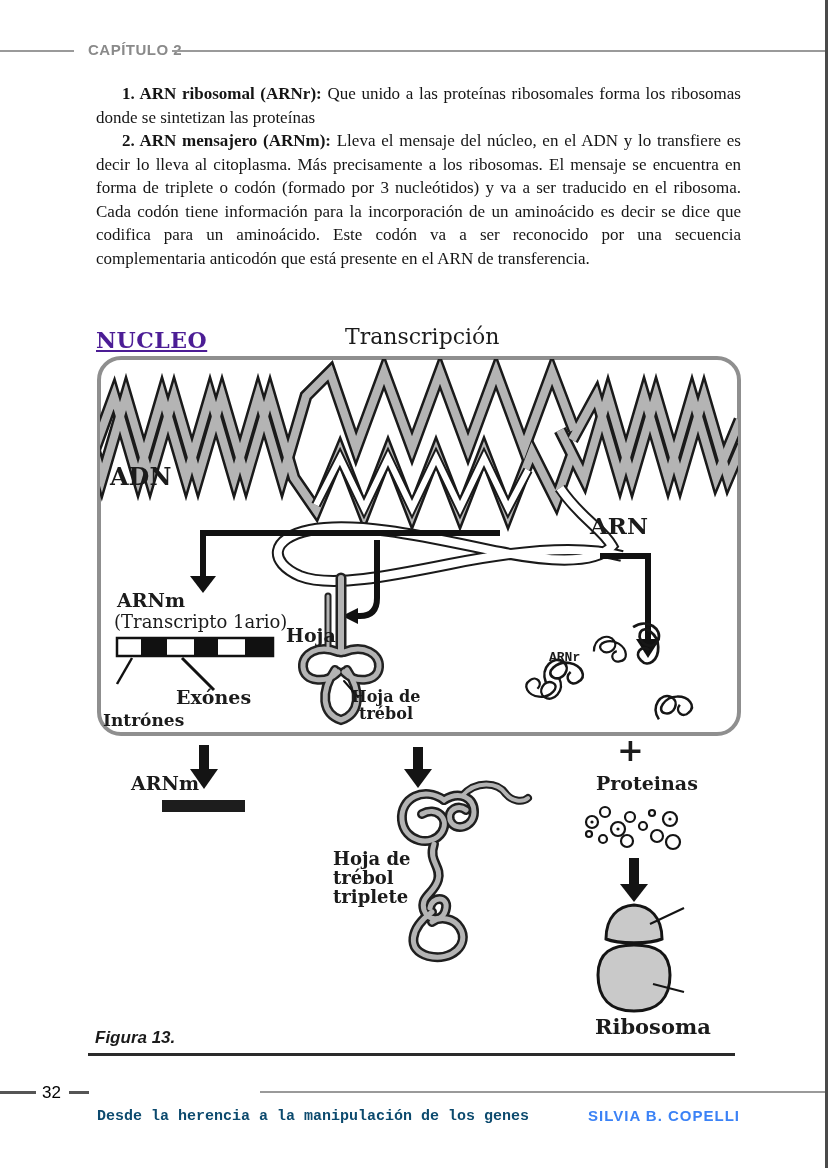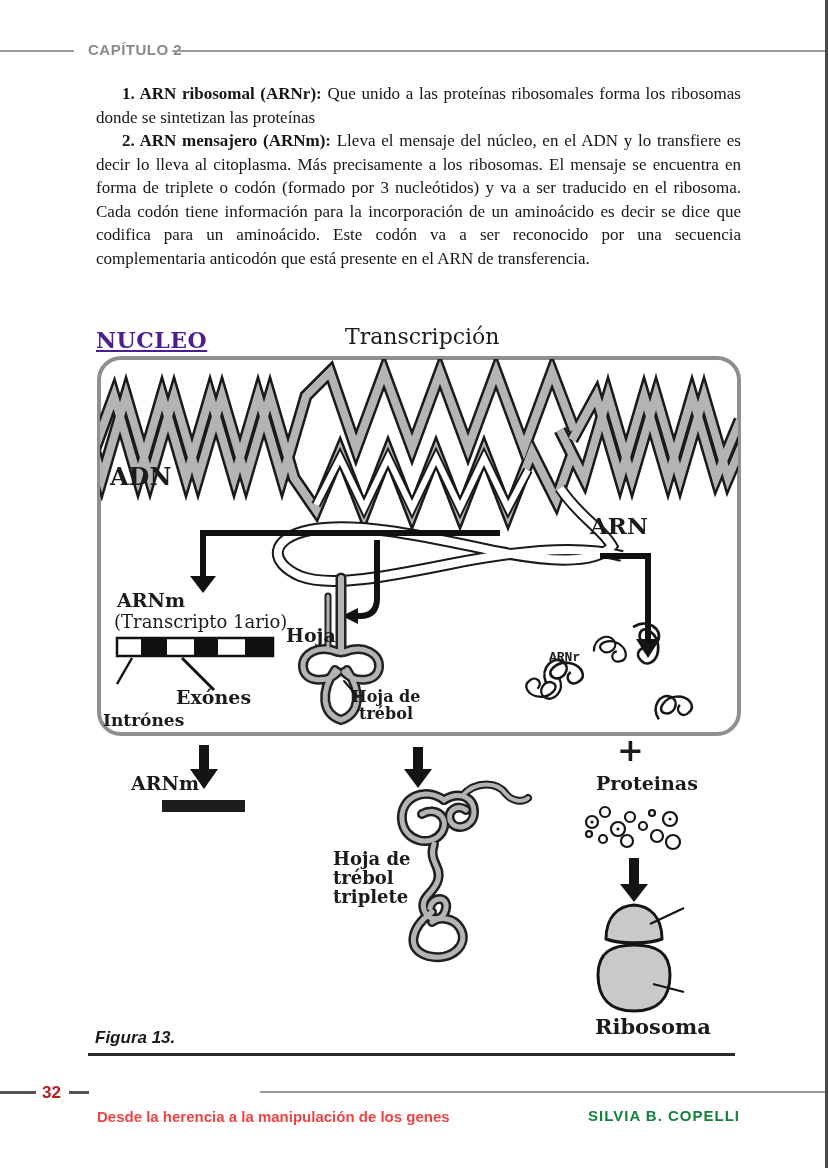--- a/index.html
+++ b/index.html
@@ -49,36 +49,36 @@
   .ribosoma{left:595px;top:1014px;font-size:21px;}
   .figura{
     position:absolute;left:95px;top:1028px;
     font-family:"Liberation Sans",sans-serif;font-weight:bold;font-style:italic;
     font-size:17px;color:#1b1b1b;
   }
   .caption-line{position:absolute;left:88px;top:1053px;width:647px;height:3px;background:#2a2a2a;}
   
   .pagenum{
     position:absolute;left:42px;top:1083px;
-    font-family:"Liberation Sans",sans-serif;font-weight:bold;font-size:17px;color:#b91c1c;
+    font-family:"Liberation Sans",sans-serif;font-weight:normal;font-size:17px;color:#000000;
   }
   .booktitle{
     position:absolute;left:97px;top:1077px;
     font-family:"Liberation Sans",sans-serif;font-weight:bold;
     font-size:27px;color:#8a8a8a;letter-spacing:1px;
   }
   .subtitle{
     position:absolute;left:97px;top:1108px;
-    font-family:Liberation Sans, sans-serif;font-weight:bold;
-    font-size:15px;color:#ef4444;
+    font-family:Liberation Mono, monospace;font-weight:bold;
+    font-size:15px;color:#0c4a6e;
   }
   .author{
     position:absolute;right:88px;top:1107px;
     font-family:"Liberation Sans",sans-serif;font-weight:bold;
-    font-size:15px;color:#15803d;letter-spacing:1px;
+    font-size:15px;color:#3b82f6;letter-spacing:1px;
   }
   .figsvg{position:absolute;left:0;top:0;}
 </style>
 </head>
 <body>
 
 <div class="page">
 
   <div class="rule" style="left:0;top:50px;width:74px;height:2px;"></div>
   <div class="chapter">CAPÍTULO 2</div>

